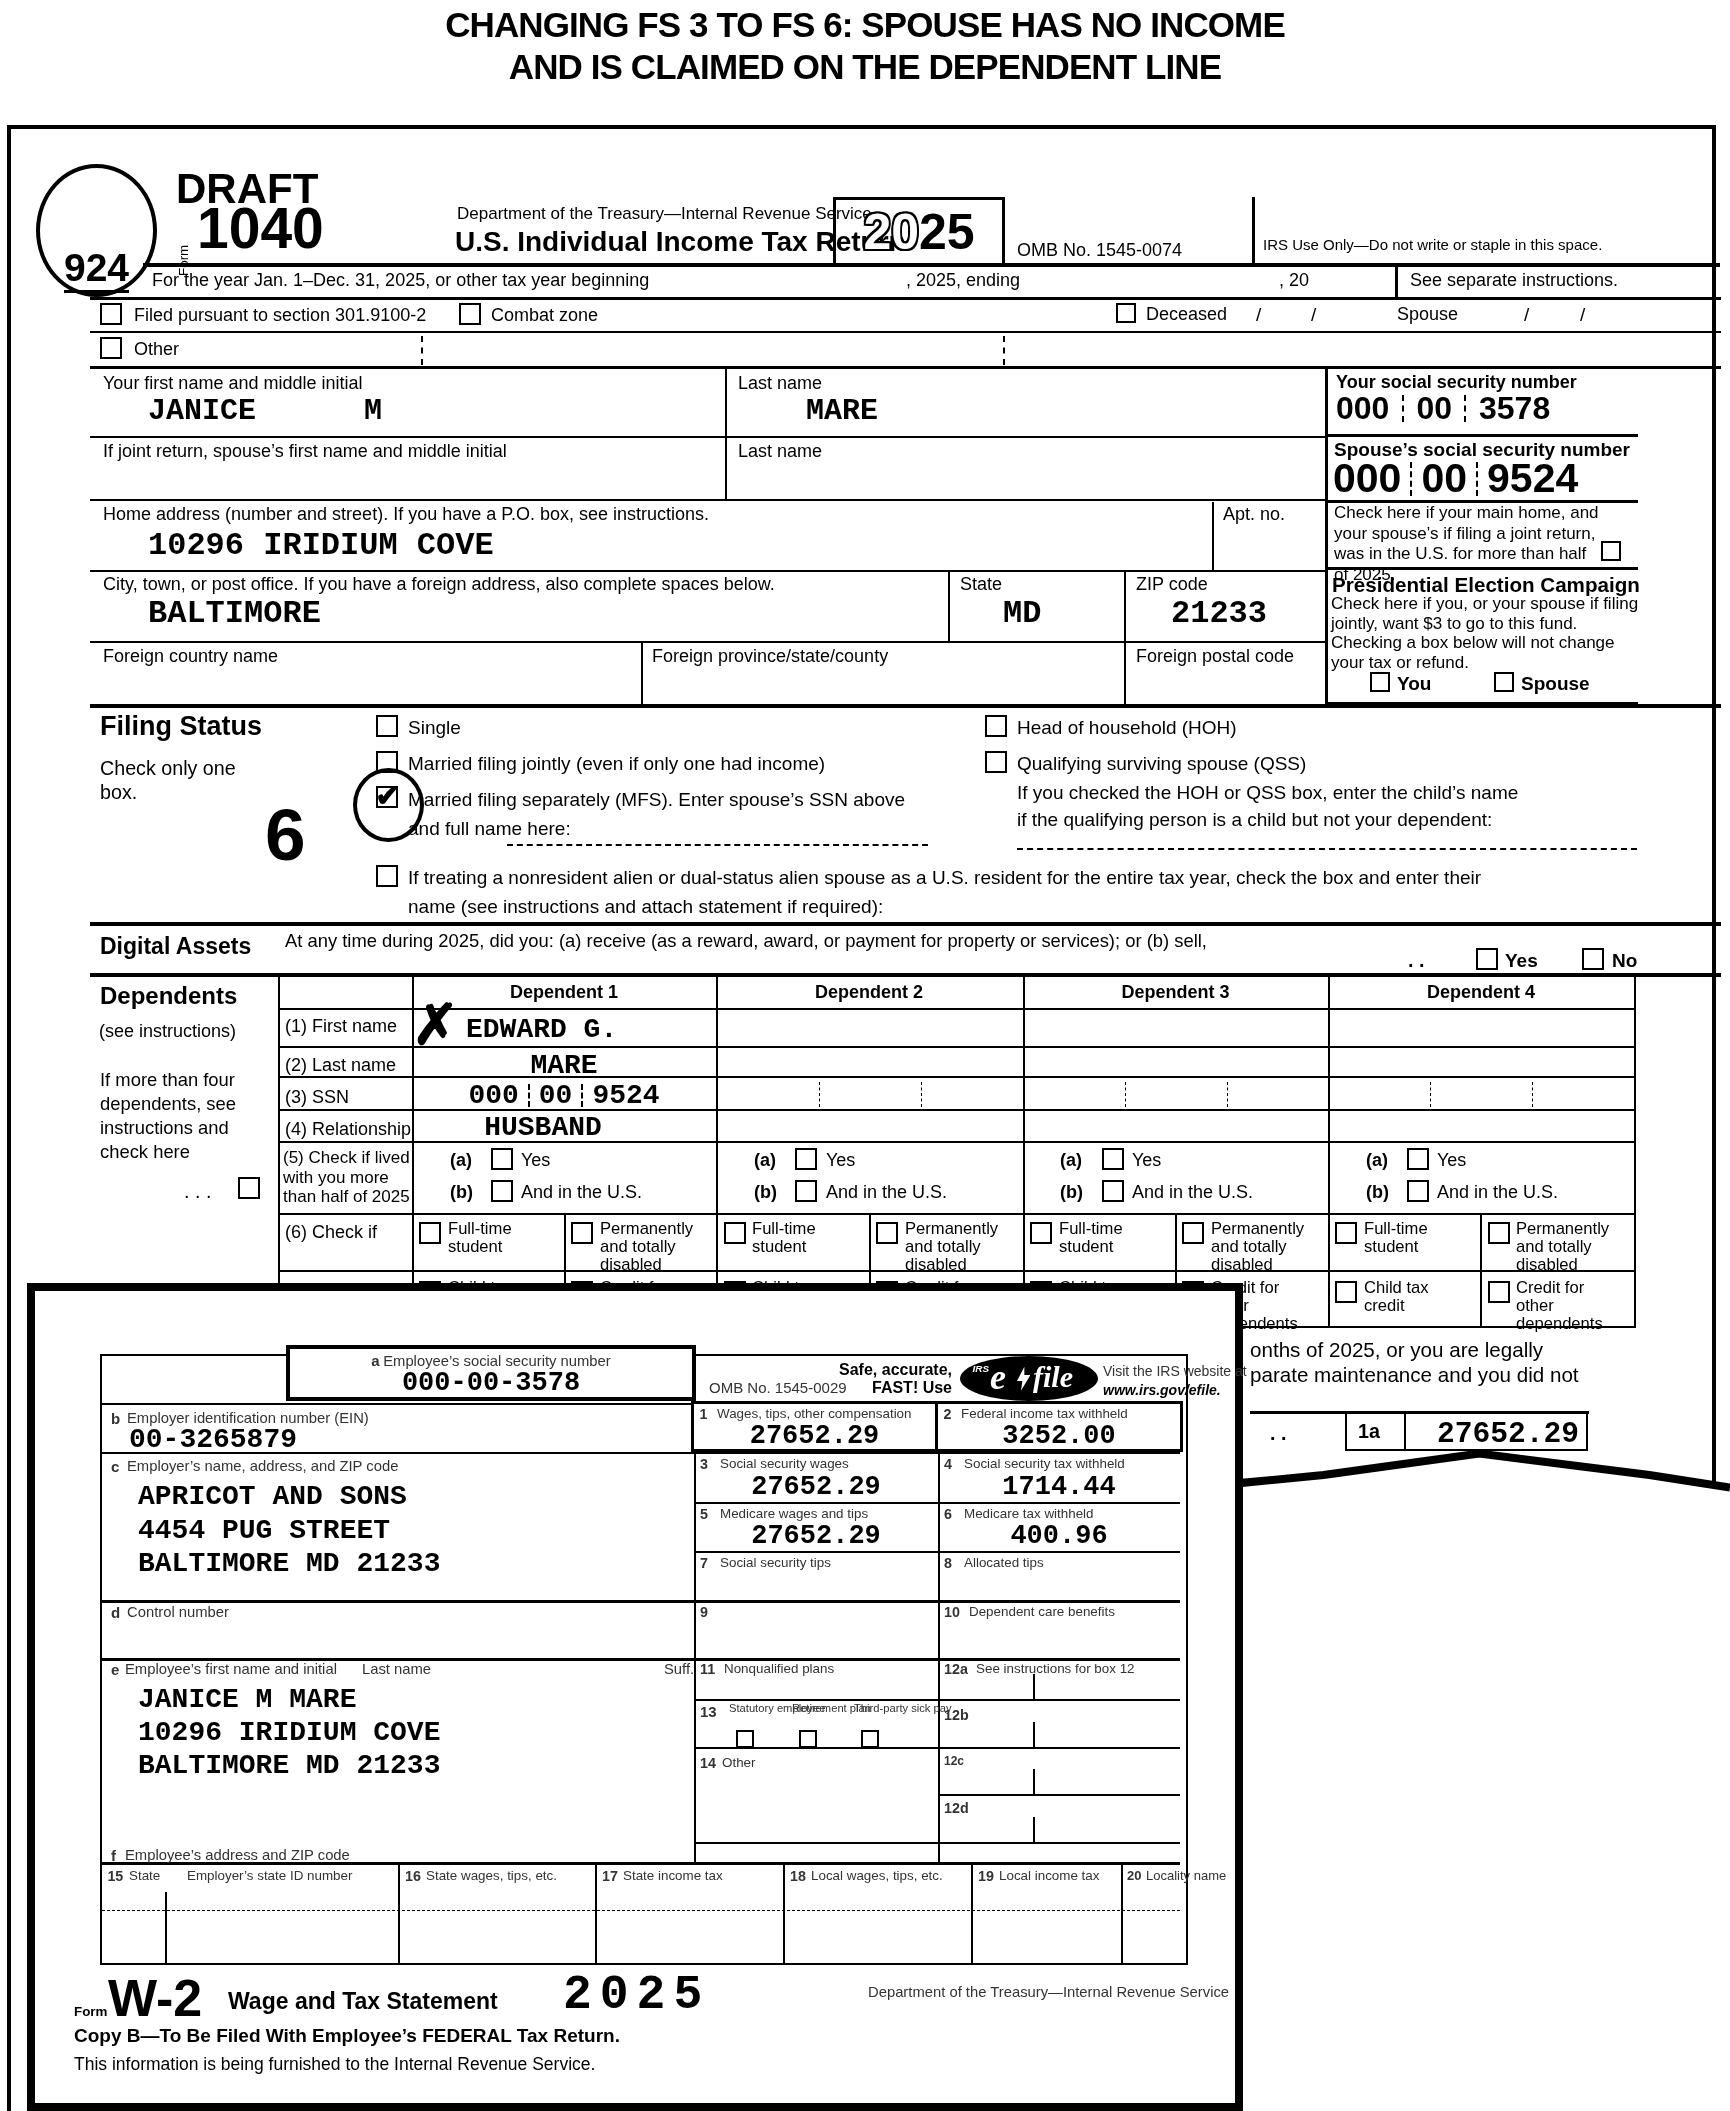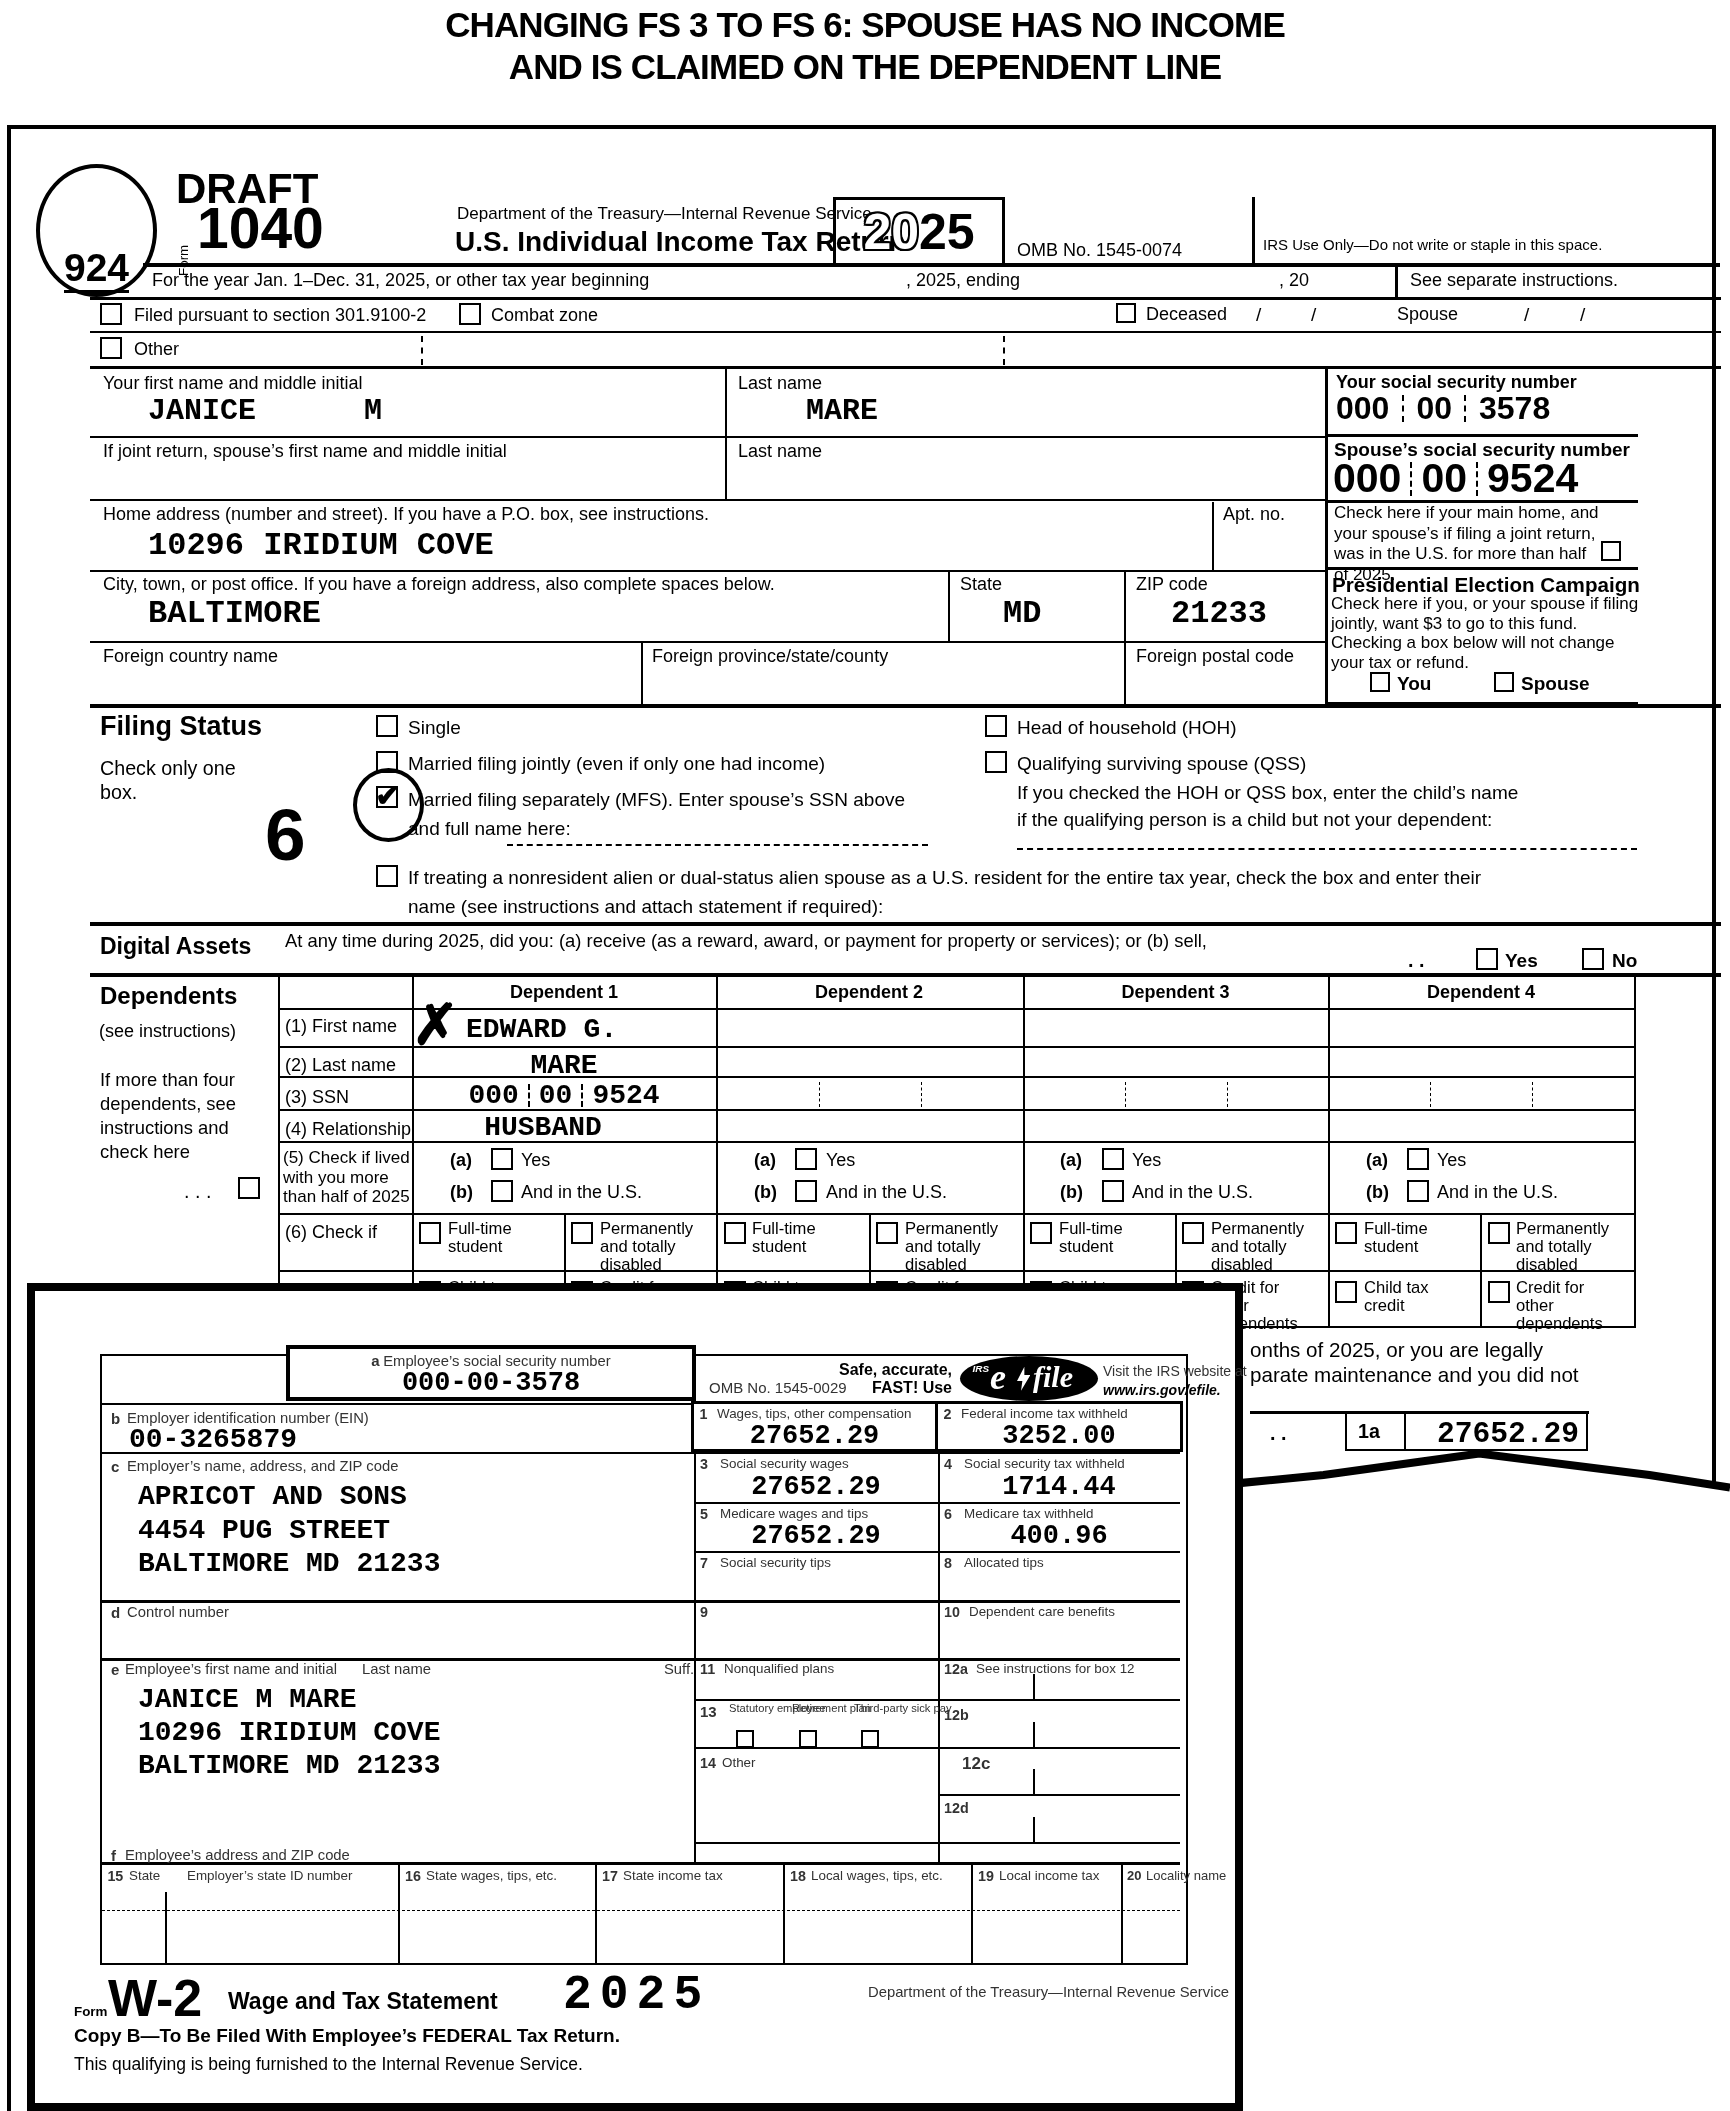--- a/index.html
+++ b/index.html
@@ -410,21 +410,21 @@
       <div class="wl b" style="left:598px;top:347px;font-size:15px">13</div>
       <div class="wl w" style="left:627px;top:347px;width:56px;font-size:11.2px;line-height:11.6px">Statutory employee</div>
       <div class="cb" style="left:634px;top:374px;width:18px;height:18px;border-width:2.2px"></div>
       <div class="wl w" style="left:690px;top:347px;width:56px;font-size:11.2px;line-height:11.6px">Retirement plan</div>
       <div class="cb" style="left:697px;top:374px;width:18px;height:18px;border-width:2.2px"></div>
       <div class="wl w" style="left:752px;top:347px;width:56px;font-size:11.2px;line-height:11.6px">Third-party sick pay</div>
       <div class="cb" style="left:759px;top:374px;width:18px;height:18px;border-width:2.2px"></div>
       <div class="wl b" style="left:842px;top:351px;font-size:14.3px">12b</div>
       <div class="wl b" style="left:598px;top:399px;font-size:14.3px">14</div>
       <div class="wl" style="left:620px;top:399px;font-size:13.4px">Other</div>
-      <div class="wl b" style="left:860px;top:398px;font-size:17px">12c</div>
+      <div class="wl b" style="left:842px;top:398px;font-size:12px">12c</div>
       <div class="wl b" style="left:842px;top:444px;font-size:14.3px">12d</div>
       <div class="wl b" style="left:9px;top:491px;font-size:15px">f</div>
       <div class="wl" style="left:23px;top:491px;font-size:14.8px">Employee’s address and ZIP code</div>
 
       <div class="wl b" style="left:5.4px;top:512px;font-size:14.3px">15</div>
       <div class="wl" style="left:27px;top:512px;font-size:13.4px">State</div>
       <div class="wl" style="left:85px;top:512px;font-size:13.4px">Employer’s state ID number</div>
       <div class="wl b" style="left:303px;top:512px;font-size:14.3px">16</div>
       <div class="wl" style="left:324px;top:512px;font-size:13.4px">State wages, tips, etc.</div>
       <div class="wl b" style="left:500px;top:512px;font-size:14.3px">17</div>
@@ -436,17 +436,17 @@
       <div class="wl b" style="left:1025px;top:512px;font-size:13px">20</div>
       <div class="wl" style="left:1044px;top:512px;font-size:13px">Locality name</div>
     </div>
 
     <div class="t b" style="left:39px;top:713px;font-size:13.4px">Form</div>
     <div class="t b" style="left:73px;top:677px;font-size:52px">W-2</div>
     <div class="t b" style="left:193px;top:697px;font-size:23px">Wage and Tax Statement</div>
     <div class="m" style="left:528px;top:677px;font-size:48px;letter-spacing:8px">2025</div>
     <div class="wl" style="left:833px;top:693px;width:309px;text-align:right;font-size:14.8px">Department of the Treasury—Internal Revenue Service</div>
     <div class="t b" style="left:39px;top:734px;font-size:19px">Copy B—To Be Filed With Employee’s FEDERAL Tax Return.</div>
-    <div class="t" style="left:39px;top:763px;font-size:17.5px">This qualifying is being furnished to the Internal Revenue Service.</div>
+    <div class="t" style="left:39px;top:763px;font-size:17.5px">This information is being furnished to the Internal Revenue Service.</div>
   </div>
 
 </div>
 
 
 </body></html>

